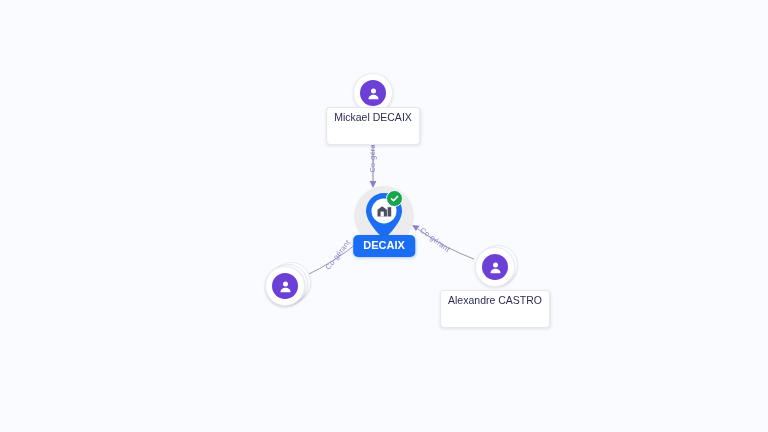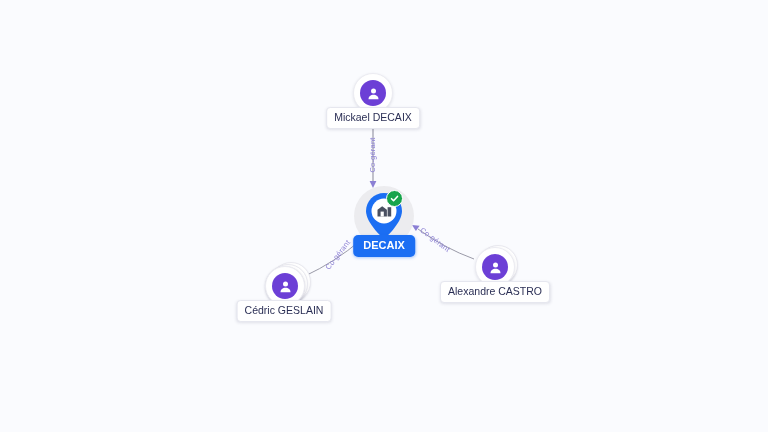--- a/index.html
+++ b/index.html
@@ -78,21 +78,21 @@
   .avatar-circle svg { display: block; }
 
   .node-label {
     position: absolute;
     transform: translateX(-50%);
     white-space: nowrap;
     background: #ffffff;
     color: #2b2f55;
     font-size: 10.5px;
     line-height: 1;
-    padding: 4px 7px 5px 7px;
+    padding: 4px 7px 21px 7px;
     border-radius: 4px;
     border: 1px solid #e6e7ef;
     box-shadow: 0 1px 3px rgba(40,40,80,0.12);
   }
 
   
   #company-node {
     position: absolute;
     width: 0;
     height: 0;
@@ -196,36 +196,35 @@
       <div class="avatar-outer">
         <div class="avatar-circle">
           <svg width="15" height="15" viewBox="0 0 24 24" fill="#ffffff">
             <circle cx="12" cy="8" r="4"></circle>
             <path d="M4 21c0-4.4 3.6-7 8-7s8 2.6 8 7z"></path>
           </svg>
         </div>
       </div>
     </div>
   </div>
-  <div class="node-label" style="left:284px; top:300px;">Cédric GESLAIN</div>
 
   <div class="person-node" style="left:495px; top:267px;">
     <div class="avatar-stack">
       <div class="stack-ring r2"></div>
       <div class="avatar-outer">
         <div class="avatar-circle">
           <svg width="15" height="15" viewBox="0 0 24 24" fill="#ffffff">
             <circle cx="12" cy="8" r="4"></circle>
             <path d="M4 21c0-4.4 3.6-7 8-7s8 2.6 8 7z"></path>
           </svg>
         </div>
       </div>
     </div>
   </div>
-  <div class="node-label" style="left:495px; top:281px;">Alexandre CASTRO</div>
+  <div class="node-label" style="left:495px; top:290px;">Alexandre CASTRO</div>
 
   <div id="company-node" style="left:384px; top:216px;">
     <div class="company-halo"></div>
     <div class="pin-wrap">
       <svg width="44" height="52" viewBox="0 0 44 52">
         <path d="M22 3 C12.1 3 4 11.1 4 21 C4 33.5 22 49 22 49 C22 49 40 33.5 40 21 C40 11.1 31.9 3 22 3 Z" fill="#1b6ef3"></path>
         <circle cx="22" cy="21" r="12.5" fill="#ffffff"></circle>
         <g fill="#4a5061">
           <path d="M15.5 26.5 L15.5 19.8 L20.2 16.2 L24.9 19.8 L24.9 26.5 Z"></path>
           <rect x="25.6" y="17.2" width="3.6" height="9.3"></rect>

